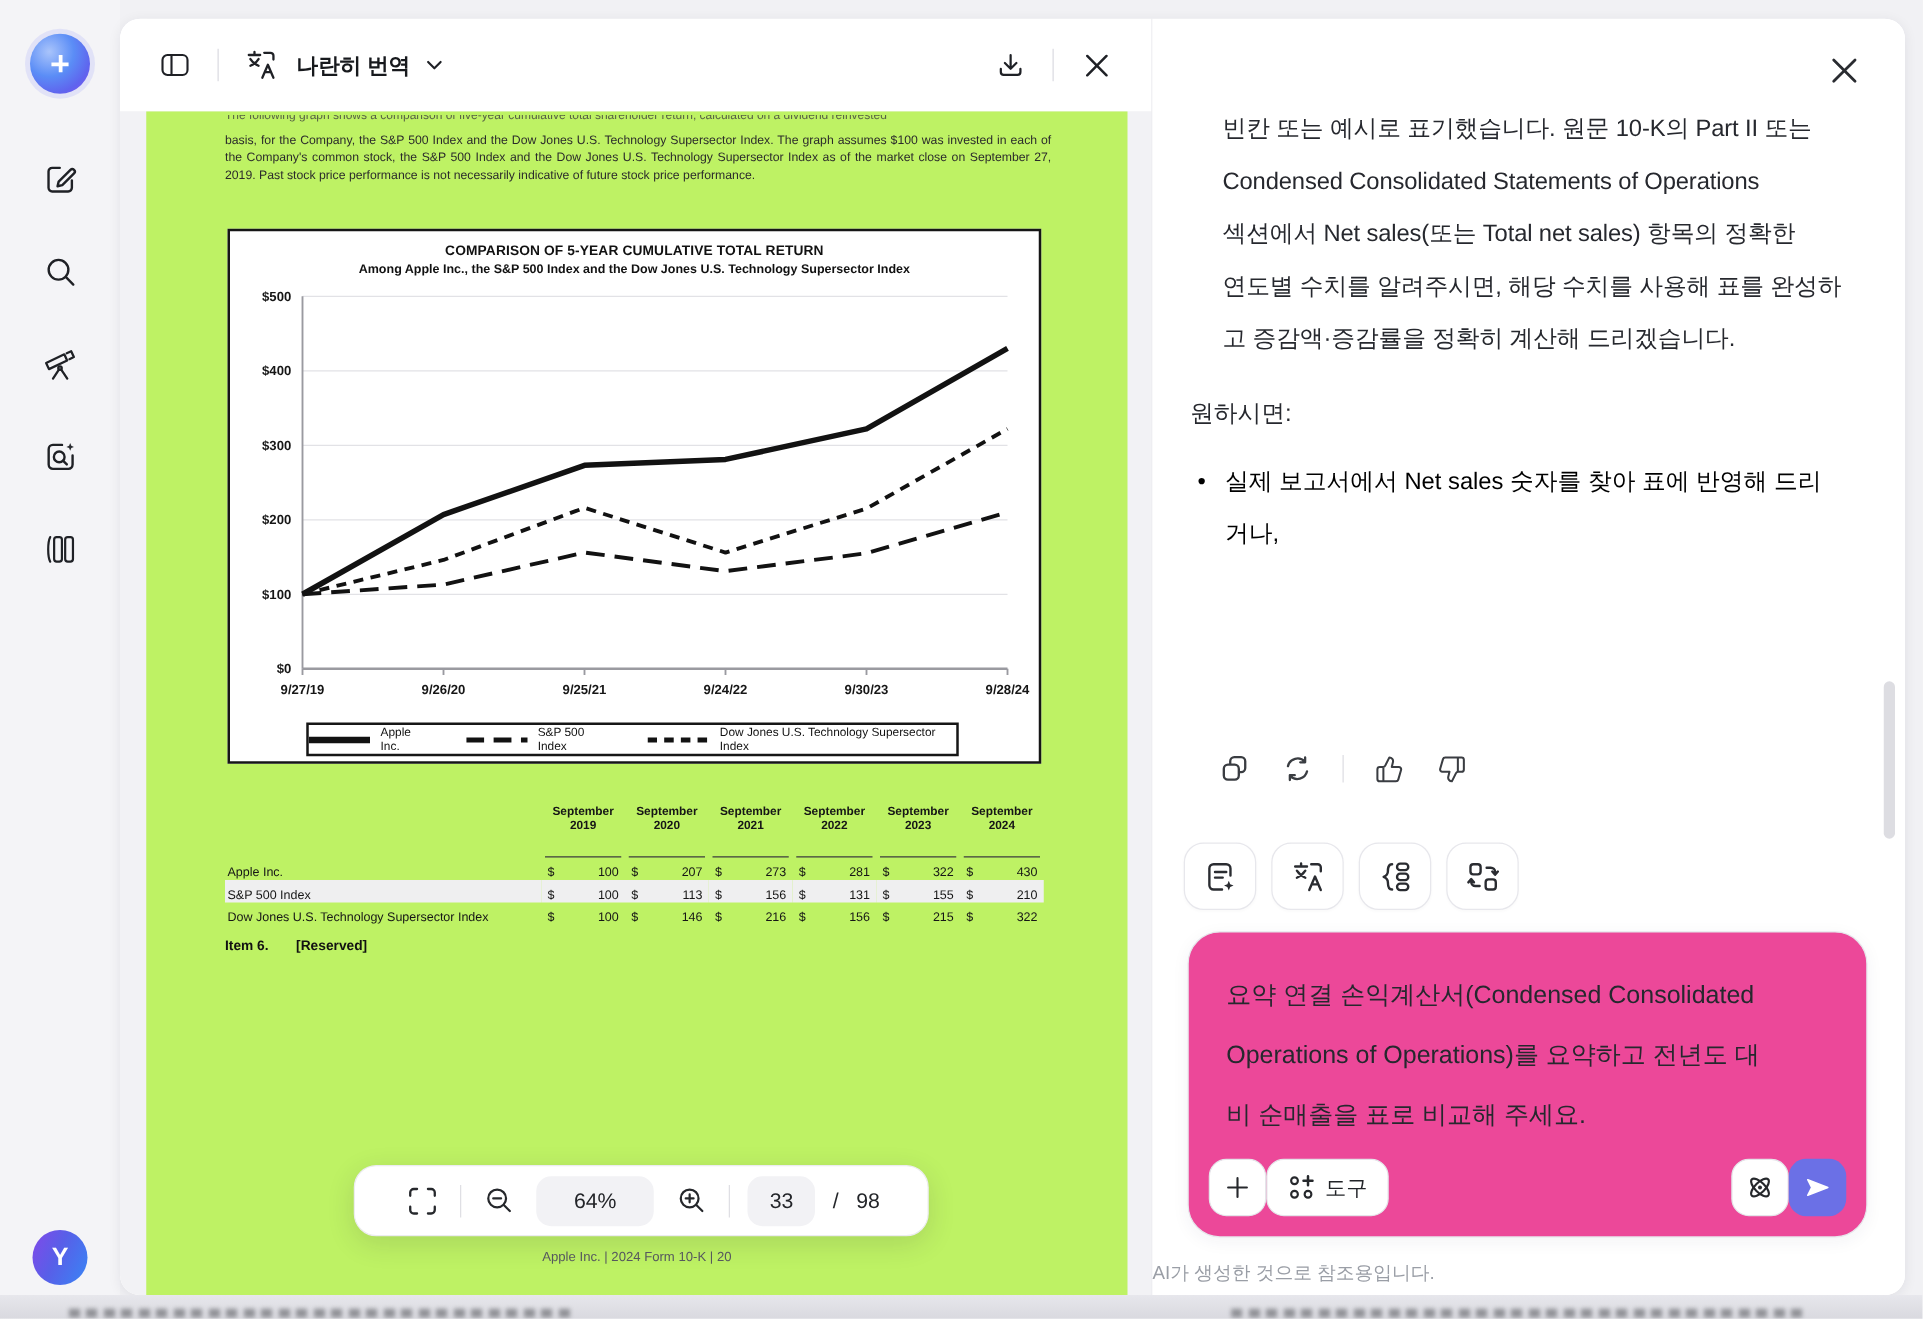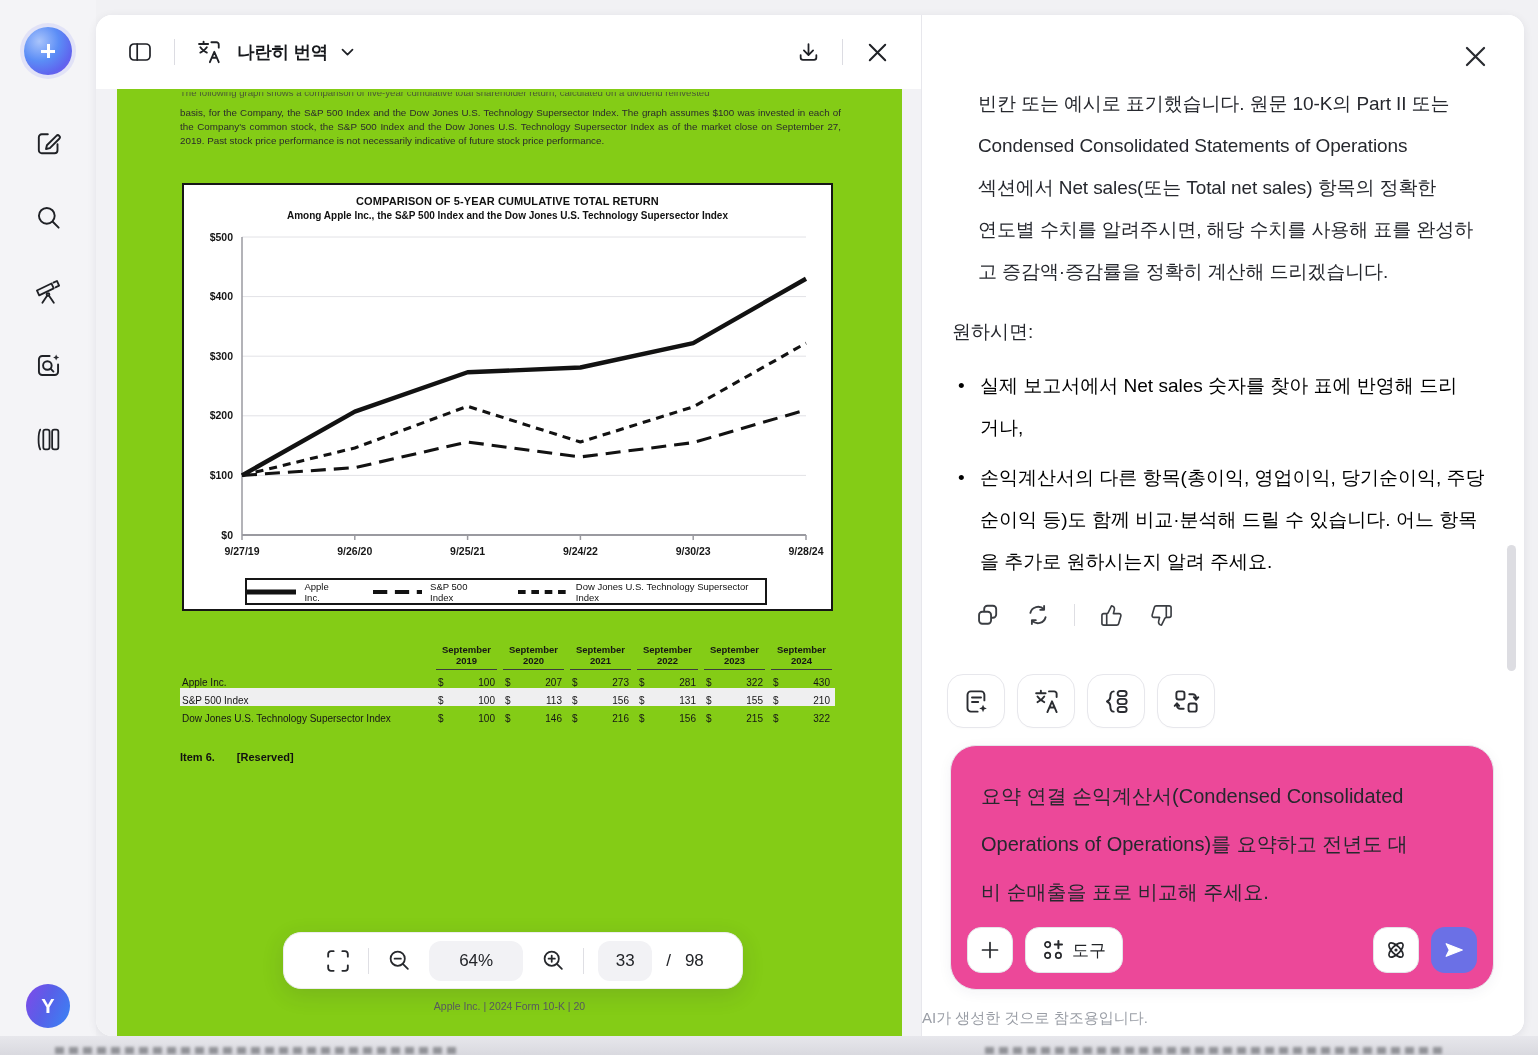--- a/index.html
+++ b/index.html
@@ -31,39 +31,39 @@
   .pdf-panel { position:relative; width:826px; height:100%; border-right:1px solid #e7e7ec; display:flex; flex-direction:column; }
   .pdf-toolbar { height:74px; display:flex; align-items:center; padding:0 26px; background:#fff; flex:0 0 auto; }
   .tb-btn { display:flex; align-items:center; justify-content:center; width:36px; height:36px; border-radius:9px; cursor:pointer; }
   .tb-btn svg { stroke:#1f2126; }
   .tb-div { width:1px; height:26px; background:#dcdce2; margin:0 16px; }
   .mode-label { font-size:17.5px; font-weight:700; color:#17191d; margin-left:10px; letter-spacing:-.2px; }
   .mode-chevron { margin-left:12px; display:flex; }
   .tb-right { margin-left:auto; display:flex; align-items:center; }
 
   .pdf-viewer { position:relative; flex:1; background:#f2f2f5; overflow:hidden; }
-  .pdf-page { position:absolute; left:21px; right:19px; top:0; bottom:0; background:#84cc16; }
+  .pdf-page { position:absolute; left:21px; right:19px; top:0; bottom:0; background:#bef264; }
 
   .doc-cut { position:absolute; left:63px; right:60px; top:3px; height:10px; overflow:hidden; opacity:.8; }
   .doc-cut div { margin-top:-6px; font-size:9.6px; line-height:13px; color:#3c3c3c; text-align:justify; }
   .doc-para { position:absolute; left:63px; width:661px; top:17px; font-size:9.8px; line-height:14px; color:#2b2b2b; text-align:justify; }
 
   .chart-box { position:absolute; left:65px; top:94px; width:651px; height:428px; border:2px solid #161616; background:#fff; }
   .chart-title { text-align:center; font-size:11px; font-weight:700; color:#111; margin-top:10px; letter-spacing:.1px; }
   .chart-sub { text-align:center; font-size:10px; font-weight:700; color:#111; margin-top:3px; }
   #chart-svg { position:absolute; left:6px; top:40px; width:639px; height:352px; overflow:visible; }
   .chart-legend { position:absolute; left:61px; width:522px; top:393px; height:27px; border:2px solid #161616;
                   display:flex; align-items:center; justify-content:center; gap:28px; }
   .legend-item { display:flex; align-items:center; gap:8px; font-size:9.5px; color:#111; }
 
   .perf-table { position:absolute; left:63px; top:556px; width:655px; border-collapse:collapse; }
   .perf-table th, .perf-table td { font-size:10px; color:#161616; vertical-align:bottom; }
   .perf-table col.lbl { width:253px; }
   .perf-table col.num { width:67px; }
-  .perf-table thead .hcell { margin:0 3px; padding-bottom:3px; border-bottom:1.5px solid #3d3d3d;
+  .perf-table thead .hcell { margin:0 3px; padding-bottom:19px; border-bottom:1.5px solid #3d3d3d;
                   font-weight:700; font-size:9.5px; line-height:10.5px; text-align:center; }
   .perf-table tbody tr { height:18px; }
   .perf-table tbody tr.shaded { background:#efeff0; }
   .perf-table td.lbl { text-align:left; padding-left:2px; }
   .perf-table td.num .cellwrap { display:flex; justify-content:space-between; margin:0 3px; padding:0 2px; }
   .item6 { position:absolute; left:63px; top:662px; font-size:11px; font-weight:700; color:#111; }
   .item6 .res { margin-left:22px; }
 
   .float-toolbar { position:absolute; left:166px; top:843px; width:460px; height:57px; background:#fff; border:1px solid #ececf0;
                    border-radius:18px; box-shadow:0 6px 22px rgba(40,40,60,.14); display:flex; align-items:center; justify-content:center; gap:14px; }
@@ -90,21 +90,21 @@
   .act-btn svg { stroke:#3a3d42; }
   .act-div { width:1px; height:22px; background:#dedee3; }
   .chat-quick { position:absolute; left:25px; top:659px; display:flex; gap:12px; }
   .quick-btn { width:58px; height:54px; border:1px solid #e7e7ec; border-radius:16px; background:#fff; display:flex;
                align-items:center; justify-content:center; cursor:pointer; box-shadow:0 1px 2px rgba(0,0,0,.02); }
   .quick-btn svg { stroke:#2a2c31; }
 
   .chat-input-card { position:absolute; left:28px; right:30px; top:730px; height:245px; border:1px solid #e6e6eb;
                      border-radius:26px; background:#ec4899; box-shadow:0 3px 14px rgba(40,40,70,.05); }
   .input-text { padding:26px 30px 0 30px; font-size:20px; line-height:48px; color:#26282e; }
-  .input-bottom { position:absolute; left:16px; right:16px; bottom:16px; height:46px; display:flex; align-items:flex-start; gap:12px; }
+  .input-bottom { position:absolute; left:16px; right:16px; bottom:16px; height:46px; display:flex; align-items:flex-start; }
   .ib-btn { height:46px; border:1px solid #e4e4e9; border-radius:14px; background:#fff; display:flex; align-items:center;
             justify-content:center; cursor:pointer; }
   .ib-btn.square { width:46px; }
   .ib-btn.tools { padding:0 16px; gap:8px; font-size:17px; color:#222428; }
   .ib-btn svg { stroke:#26282c; }
   .ib-spacer { flex:1; }
   .send-btn { width:46px; height:46px; border-radius:14px; background:#6b70e6; display:flex; align-items:center; justify-content:center; cursor:pointer; }
   .chat-disclaimer { position:absolute; left:0; right:0; top:994px; text-align:left; font-size:15px; color:#9a9ea6; }
   .chat-scrollbar { position:absolute; right:8px; top:530px; width:9px; height:126px; border-radius:5px; background:#dddde2; }
 
@@ -484,25 +484,20 @@
           <div>섹션에서 Net sales(또는 Total net sales) 항목의 정확한</div>
           <div>연도별 수치를 알려주시면, 해당 수치를 사용해 표를 완성하</div>
           <div>고 증감액·증감률을 정확히 계산해 드리겠습니다.</div>
         </div>
       <div class="chat-prompt">원하시면:</div>
       <div class="chat-bullets" id="chat-bullets">
           <div class="bullet">
             <div>실제 보고서에서 Net sales 숫자를 찾아 표에 반영해 드리</div>
             <div>거나,</div>
           </div>
-          <div class="bullet">
-            <div>손익계산서의 다른 항목(총이익, 영업이익, 당기순이익, 주당</div>
-            <div>순이익 등)도 함께 비교·분석해 드릴 수 있습니다. 어느 항목</div>
-            <div>을 추가로 원하시는지 알려 주세요.</div>
-          </div>
         </div>
 
       <div class="chat-actions">
         <div class="act-btn">
           <svg class="ic" width="24" height="24" viewBox="0 0 22 22">
               <rect x="7.5" y="2.5" width="11" height="11" rx="3"></rect>
               <rect x="2.8" y="8" width="11" height="11" rx="3" fill="#fff"></rect>
             </svg>
         </div>
         <div class="act-btn">

